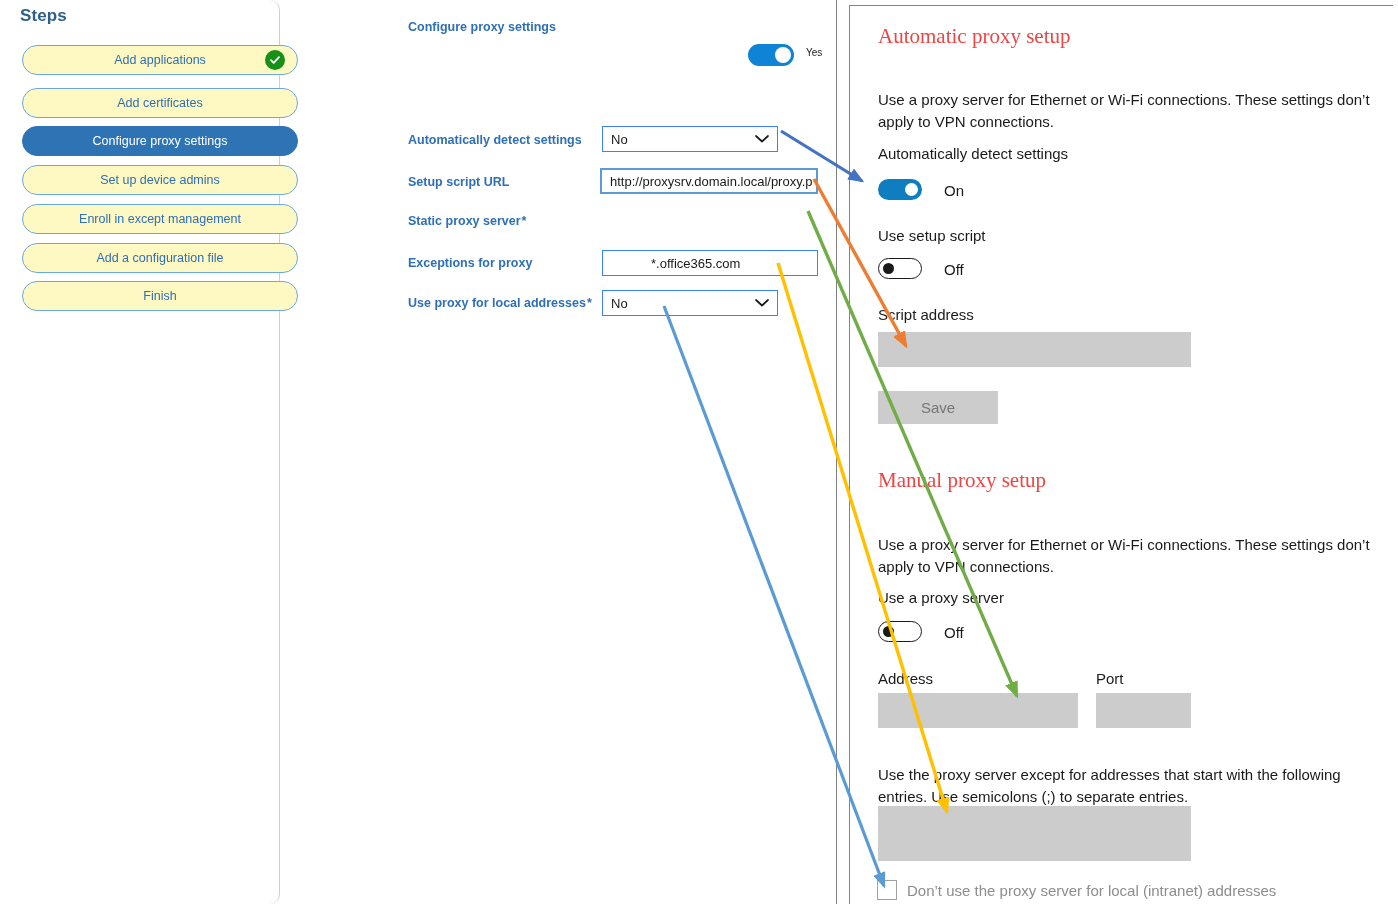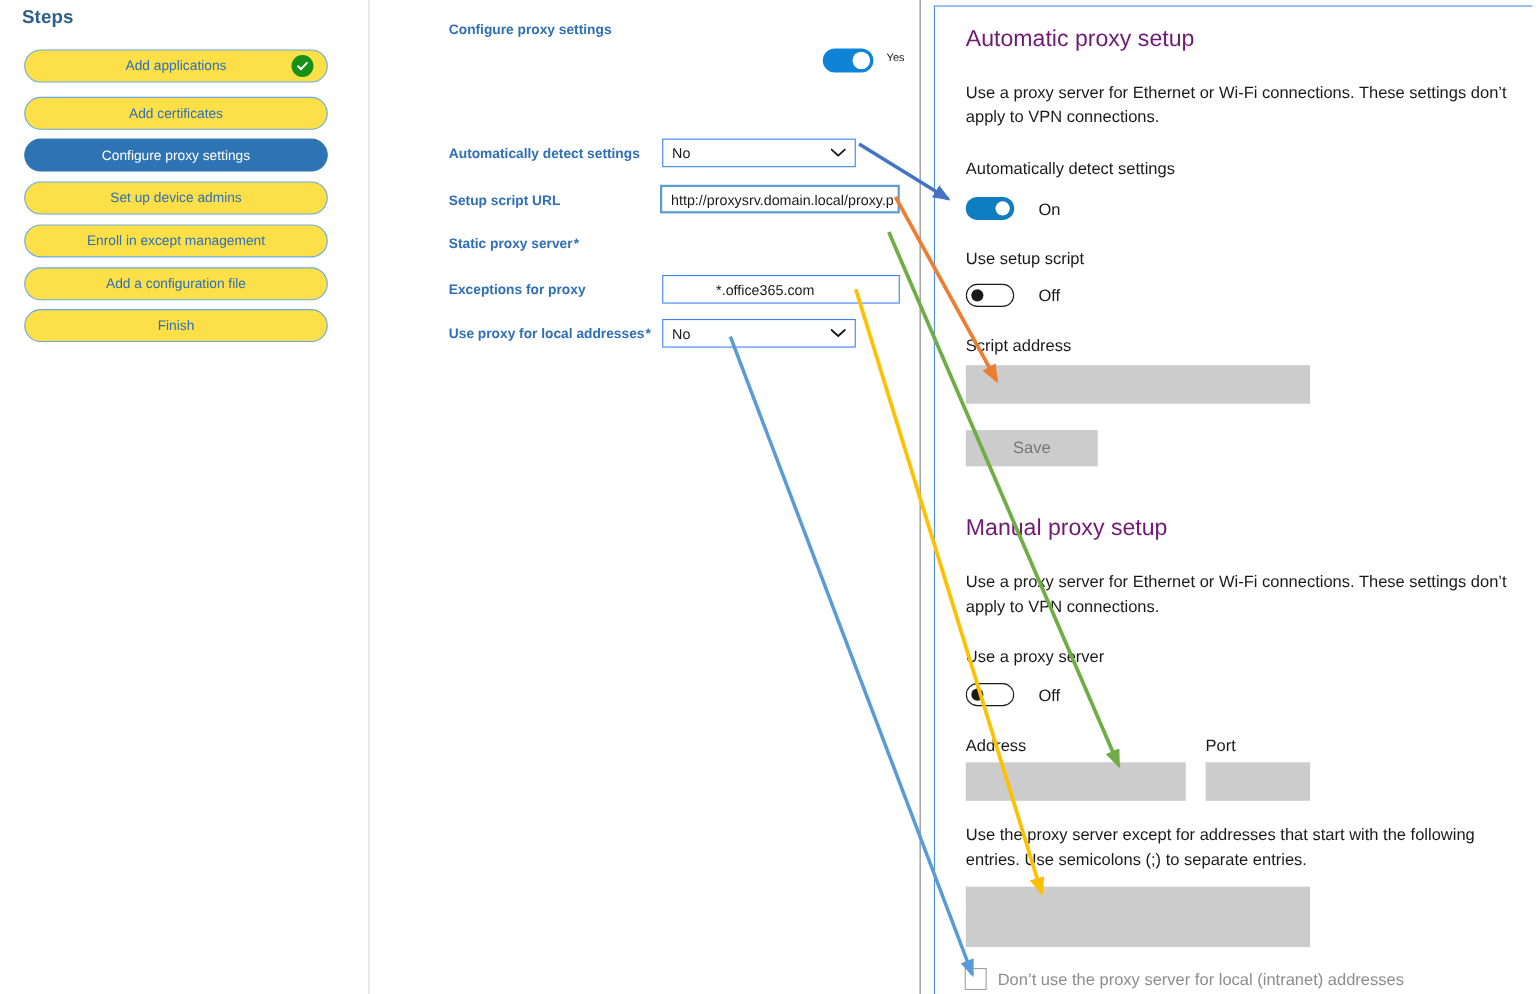--- a/index.html
+++ b/index.html
@@ -5,26 +5,26 @@
   html, body {
     margin: 0; padding: 0;
     width: 1398px; height: 904px;
     background: #ffffff;
     font-family: "Liberation Sans", sans-serif;
     overflow: hidden;
   }
   #root { position: relative; width: 1398px; height: 904px; background:#fff; }
 
   
-  #steps-panel { position:absolute; left:0; top:0; width:336px; height:904px;
-                 border-right:1px solid #cfcfcf; box-sizing:border-box; background:#fff; }
+  #steps-panel { position:absolute; left:0; top:0; width:280px; height:904px;
+                 border-right:1px solid #cfcfcf; box-sizing:border-box; background:#fff;border-radius:10px; }
   #steps-title { position:absolute; left:20px; top:6px; font-size:17px; font-weight:bold;
                  color:#2e5f8a; letter-spacing:.1px; }
   .step-btn { position:absolute; left:22px; width:276px; height:30px;
-              border:1px solid #6aa9e0; border-radius:16px; background:#fde047;
+              border:1px solid #6aa9e0; border-radius:16px; background:#fef9c3;
               box-sizing:border-box; }
   .step-label { position:absolute; left:0; right:0; top:50%; transform:translateY(-50%);
                 text-align:center; font-size:12.5px; color:#2f6fb5; }
   .step-btn.active { background:#2e74b5; border-color:#2e74b5; }
   .step-btn.active .step-label { color:#ffffff; }
   #check-badge { position:absolute; right:12px; top:50%; transform:translateY(-50%);
                  width:20px; height:20px; border-radius:50%; background:#169016;
                  display:flex; align-items:center; justify-content:center; }
   #check-badge svg { display:block; }
 
@@ -47,23 +47,23 @@
                             border-radius:50%; background:#ffffff; }
   #toggle-configure-label { position:absolute; left:470px; top:47px; font-size:10px; color:#1a1a1a; }
 
   
   #divider { position:absolute; left:836px; top:0; width:1px; height:904px; background:#808080; }
 
   
   #win-panel { position:absolute; left:849px; top:5px; width:544px; height:899px;
                border:1.5px solid #4a90d9; border-bottom:none; border-right:none;
                box-sizing:border-box; background:#ffffff; overflow:hidden; }
-  .win-h1 { position:absolute; left:28px; font-size:21px; color:#701a75; font-weight:400; }
+  .win-h1 { position:absolute; left:28px; font-size:21px; color:#ef4444; font-weight:400;font-family:Liberation Serif, serif; }
   .win-p  { position:absolute; left:28px; width:498px; font-size:15px; color:#1a1a1a;
-            line-height:22px; }
+            line-height:22px;margin-top:15px; }
   .win-lbl{ position:absolute; left:28px; font-size:15px; color:#1a1a1a; }
   .win-box{ position:absolute; background:#cccccc; }
   .win-btn{ position:absolute; background:#cccccc; display:flex; align-items:center;
             justify-content:center; font-size:15px; color:#767676; }
 
   .wtoggle { position:absolute; width:44px; height:21px; box-sizing:border-box; }
   .wtoggle.on  { background:#0e7ec1; border-radius:11px; }
   .wtoggle.on .wknob { position:absolute; right:4px; top:4px; width:13px; height:13px;
                        border-radius:50%; background:#fff; }
   .wtoggle.off { background:#ffffff; border:1.6px solid #1a1a1a; border-radius:11px; }

